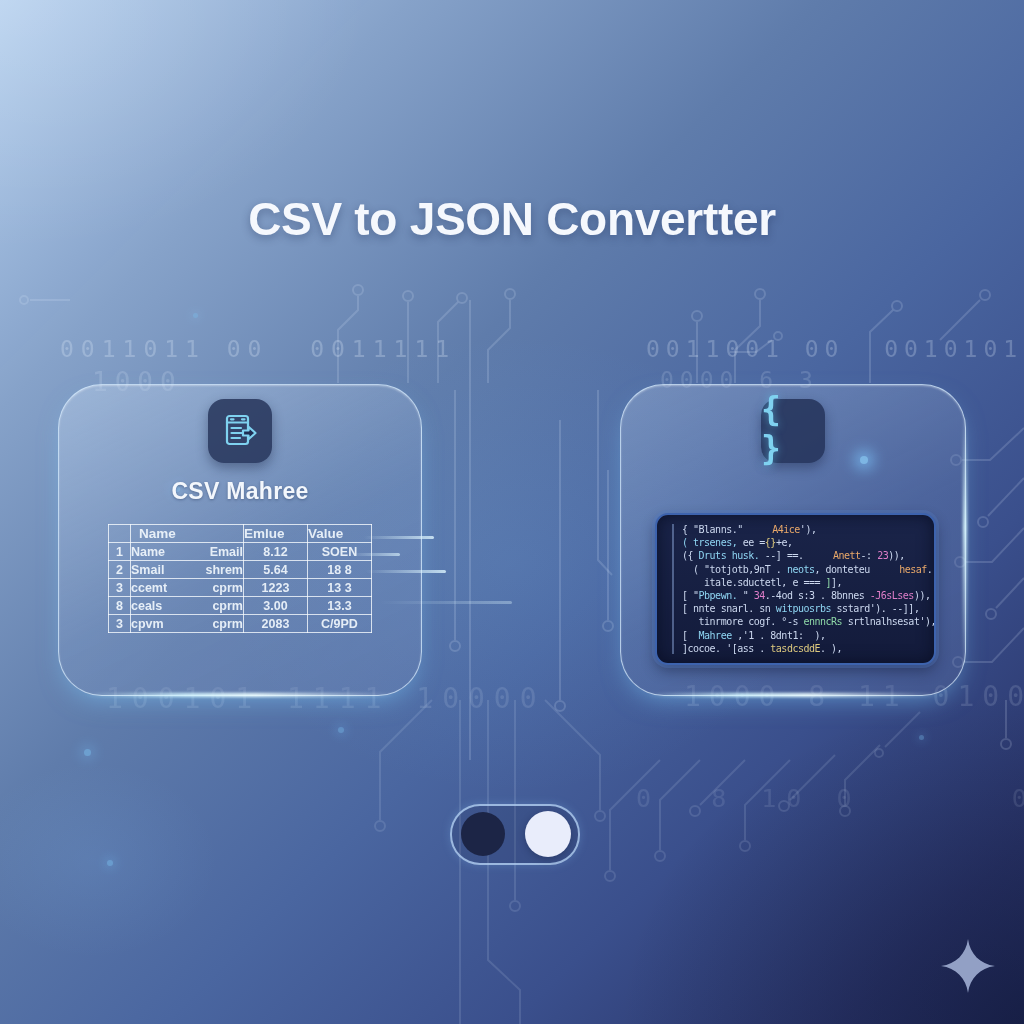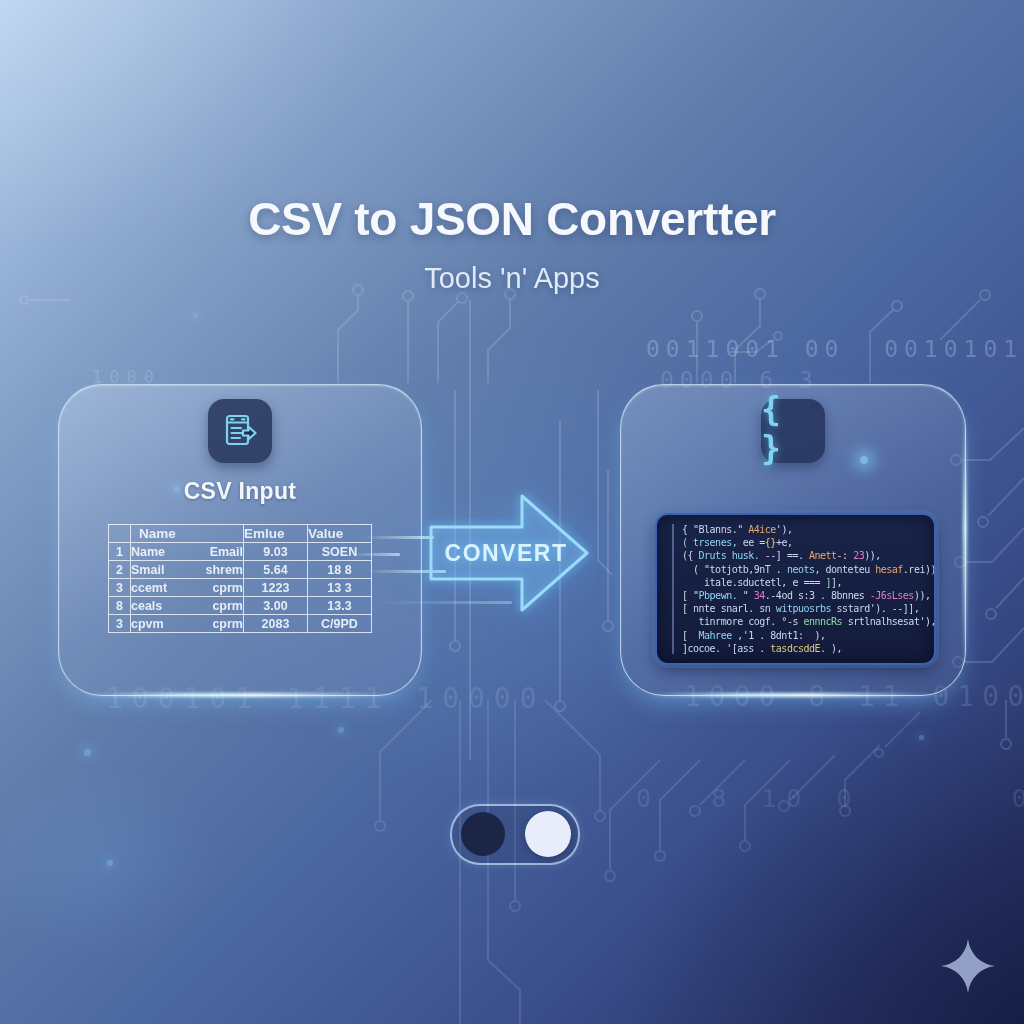--- a/index.html
+++ b/index.html
@@ -12,21 +12,21 @@
   .bg-glow{position:absolute;inset:0;z-index:0;
     background:
       radial-gradient(430px 330px at 50% 55%, rgba(130,195,250,0.12), transparent 70%),
       radial-gradient(620px 420px at 0% 0%, rgba(255,255,255,0.14), transparent 60%),
       radial-gradient(560px 460px at 100% 100%, rgba(8,12,38,0.38), transparent 72%),
       radial-gradient(180px 140px at 9% 84%, rgba(140,200,255,0.10), transparent 70%);
   }
   .circuits{position:absolute;inset:0;z-index:1;}
   .bin{position:absolute;z-index:1;font-family:"DejaVu Sans Mono",monospace;color:#e2eefc;white-space:pre;}
   .bin0{left:60px;top:336px;font-size:23px;letter-spacing:7px;opacity:.27;}
-  .bin1{left:92px;top:367px;font-size:17px;letter-spacing:7px;opacity:.18;}
+  .bin1{left:92px;top:367px;font-size:26px;letter-spacing:7px;opacity:.18;}
   .bin2{left:646px;top:336px;font-size:23px;letter-spacing:6px;opacity:.25;}
   .bin3{left:652px;top:367px;font-size:23px;letter-spacing:6px;opacity:.16;margin-left:8px;}
   .bin4{left:78px;top:682px;font-size:28px;letter-spacing:9px;opacity:.13;margin-left:28px;}
   .bin5{left:684px;top:680px;font-size:28px;letter-spacing:8px;opacity:.14;}
   .bin6{left:636px;top:784px;font-size:25px;letter-spacing:10px;opacity:.11;}
   .dot{position:absolute;z-index:1;border-radius:50%;background:#7cc4f4;}
   .d1{left:860px;top:456px;width:8px;height:8px;box-shadow:0 0 14px 6px rgba(110,190,250,.85);}
   .d2{left:174px;top:486px;width:6px;height:6px;opacity:.55;box-shadow:0 0 10px 4px rgba(120,195,250,.5);}
   .d3{left:84px;top:749px;width:7px;height:7px;opacity:.5;box-shadow:0 0 12px 5px rgba(120,195,250,.45);}
   .d4{left:107px;top:860px;width:6px;height:6px;opacity:.45;box-shadow:0 0 10px 4px rgba(120,195,250,.4);}
@@ -83,21 +83,21 @@
 
   .code-panel{position:absolute;left:34px;top:128px;width:277px;height:148px;border-radius:13px;
     background:linear-gradient(180deg,#1a2449,#131b3b);
     border:2px solid #3d63ae;
     box-shadow:0 0 0 3px rgba(85,125,195,.32), 0 6px 14px rgba(15,22,50,.45), inset 0 0 16px rgba(8,12,34,.8);
     overflow:hidden;}
   .indent-guide{position:absolute;left:15px;top:9px;bottom:9px;width:1.5px;background:rgba(150,180,230,.45);}
   .code-lines{position:absolute;left:25px;top:8px;right:4px;
     font-family:"DejaVu Sans Mono",monospace;font-size:10px;line-height:13.2px;
     letter-spacing:-.5px;white-space:pre;}
-  .seg-b{color:#ccd8ef;} .seg-c{color:#8fd5f2;} .seg-o{color:#e9a869;}
+  .seg-b{color:#ccd8ef;} .seg-c{color:#8fd5f2;} .seg-o{color:#e9a869;margin-left:24px;}
   .seg-p{color:#df7ec9;} .seg-g{color:#8fd9a8;} .seg-y{color:#ddc97e;}
 
   .toggle{position:absolute;z-index:2;left:450px;top:804px;width:126px;height:57px;
     border:2px solid rgba(180,210,245,.8);border-radius:30px;background:rgba(28,40,78,.18);
     box-shadow:0 0 10px rgba(140,200,255,.22);cursor:pointer;}
   .knob-dark{position:absolute;left:9px;top:6px;width:44px;height:44px;border-radius:50%;background:#1c2546;}
   .knob-light{position:absolute;right:7px;top:5px;width:46px;height:46px;border-radius:50%;background:#e9edfb;
     box-shadow:0 2px 7px rgba(18,28,60,.35);}
 
   .sparkle{position:absolute;z-index:2;left:939px;top:937px;width:58px;height:58px;}
@@ -174,52 +174,52 @@
         <circle cx="960" cy="562" r="5"></circle>
       <path d="M1024,578 L996,608"></path>
         <circle cx="991" cy="614" r="5"></circle>
       <path d="M1024,628 L992,662 H964"></path>
         <circle cx="958" cy="662" r="5"></circle>
       <path d="M1006,700 V738"></path>
         <circle cx="1006" cy="744" r="5"></circle>
     </g>
   </svg>
 
+  <div class="bin bin0">0011011 00  0011111</div>
   <div class="bin bin1">1000</div>
   <div class="bin bin2">0011001 00  001010100</div>
   <div class="bin bin3">0000 6 3</div>
   <div class="bin bin4">100101 1111 10000</div>
   <div class="bin bin5">1000 8 11 0100</div>
   <div class="bin bin6">0  8 10 0      0</div>
 
   <div class="dot d1"></div>
   <div class="dot d2"></div>
   <div class="dot d3"></div>
   <div class="dot d4"></div>
   <div class="dot d5"></div>
   <div class="dot d6"></div>
   <div class="dot d7"></div>
 
   <div class="title">CSV to JSON Convertter</div>
-  <div class="subtitle">Tools 'n' Apps</div>
 
   <div class="card card-left">
     <div class="icon-tile">
       <svg width="38" height="38" viewBox="0 0 38 38" fill="none" stroke="#7fd2f0" stroke-width="2.2" stroke-linejoin="round" stroke-linecap="round">
         <rect x="6" y="4" width="21" height="28" rx="2.5"></rect>
         <path d="M6 10.5 H27"></path>
         <path d="M10 7.3 H12.5"></path>
           <path d="M21 7.3 H23.5"></path>
         <path d="M10.5 16 H20"></path>
           <path d="M10.5 21 H22.5"></path>
           <path d="M10.5 26 H19"></path>
         <path d="M22 18.5 H27.5 V14.8 L34.5 21 L27.5 27.2 V23.5 H22 Z" fill="rgba(31,45,82,1)"></path>
       </svg>
     </div>
-    <div class="card-label">CSV Input</div>
+    <div class="card-label">CSV Mahree</div>
     <table class="csv">
       <colgroup>
           <col style="width:22px">
           <col style="width:113px">
           <col style="width:64px">
           <col style="width:64px">
         </colgroup>
       <thead>
           <tr>
             <th></th>
@@ -230,21 +230,21 @@
         </thead>
       <tbody>
           <tr>
             <td class="c-num">1</td>
             <td class="c-name">
               <span class="pair">
                 <span>Name</span>
                 <span>Email</span>
               </span>
             </td>
-            <td class="c-mid">9.03</td>
+            <td class="c-mid">8.12</td>
             <td class="c-val">SOEN</td>
           </tr>
           <tr>
             <td class="c-num">2</td>
             <td class="c-name">
               <span class="pair">
                 <span>Smail</span>
                 <span>shrem</span>
               </span>
             </td>
@@ -286,26 +286,20 @@
           </tr>
         </tbody>
     </table>
     <div class="edge-bottom"></div>
   </div>
 
   <div class="speed-line sl1"></div>
   <div class="speed-line sl2"></div>
   <div class="speed-line sl3"></div>
   <div class="speed-line sl4"></div>
-  <div class="convert-wrap">
-    <svg width="200" height="140" viewBox="0 0 200 140">
-      <polygon points="27,44 118,44 118,13 183,70 118,127 118,96 27,96" fill="rgba(150,200,245,0.12)" stroke="#9adcf9" stroke-width="3" stroke-linejoin="round"></polygon>
-      <text x="102" y="78" text-anchor="middle" font-family="Liberation Sans, sans-serif" font-size="23" font-weight="700" letter-spacing="1.5" fill="#d8f3ff">CONVERT</text>
-    </svg>
-  </div>
 
   <div class="card card-right">
     <div class="icon-tile">
       <span class="braces">{ }</span>
     </div>
     <div class="code-panel">
       <div class="indent-guide"></div>
       <div class="code-lines"><div class="code-line"><span class="seg-b">{ "Blanns." </span><span class="seg-o">A4ice</span><span class="seg-b">'),</span></div><div class="code-line"><span class="seg-c">( trsenes,</span><span class="seg-b"> ee =</span><span class="seg-y">{}</span><span class="seg-b">+e,</span></div><div class="code-line"><span class="seg-b">({ </span><span class="seg-c">Druts husk.</span><span class="seg-b"> --] ==. </span><span class="seg-o">Anett</span><span class="seg-b">-: </span><span class="seg-p">23</span><span class="seg-b">)),</span></div><div class="code-line"><span class="seg-b">  ( "totjotb,9nT . </span><span class="seg-c">neots</span><span class="seg-b">, donteteu </span><span class="seg-o">hesaf</span><span class="seg-b">.rei)),</span></div><div class="code-line"><span class="seg-b">    itale.sductetl, e === </span><span class="seg-g">]</span><span class="seg-b">],</span></div><div class="code-line"><span class="seg-b">[ "</span><span class="seg-c">Pbpewn.</span><span class="seg-b"> " </span><span class="seg-p">34</span><span class="seg-b">.-4od s:3 . 8bnnes </span><span class="seg-p">-J6sLses</span><span class="seg-b">)),</span></div><div class="code-line"><span class="seg-b">[ nnte snarl. sn </span><span class="seg-c">witpuosrbs</span><span class="seg-b"> sstard'). --]],</span></div><div class="code-line"><span class="seg-b">   tinrmore cogf. °-s </span><span class="seg-g">ennncRs</span><span class="seg-b"> srtlnalhsesat'),</span></div><div class="code-line"><span class="seg-b">[  </span><span class="seg-c">Mahree</span><span class="seg-b"> ,'1 . 8dnt1:  ),</span></div><div class="code-line"><span class="seg-b">]cocoe. '[ass . </span><span class="seg-y">tasdcsddE</span><span class="seg-b">. ),</span></div></div>
     </div>
     <div class="edge-bottom"></div>

